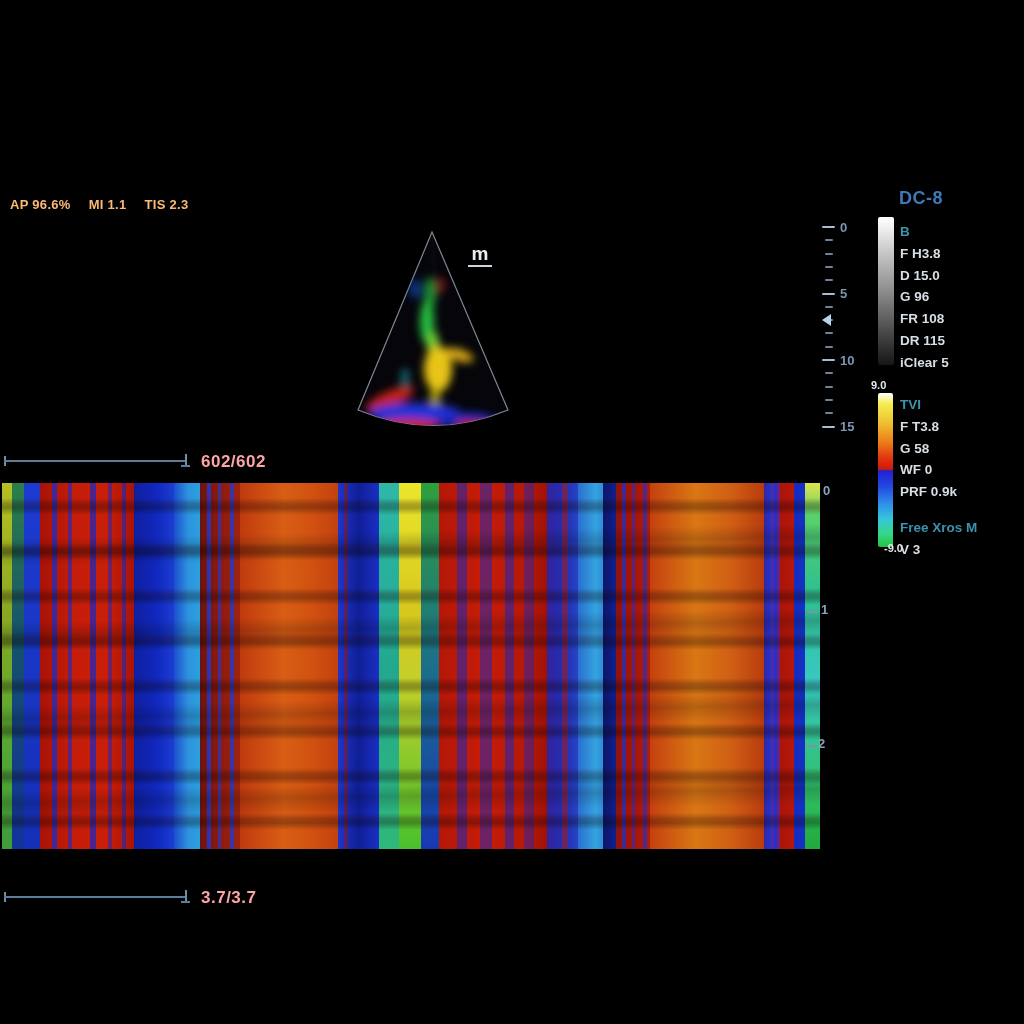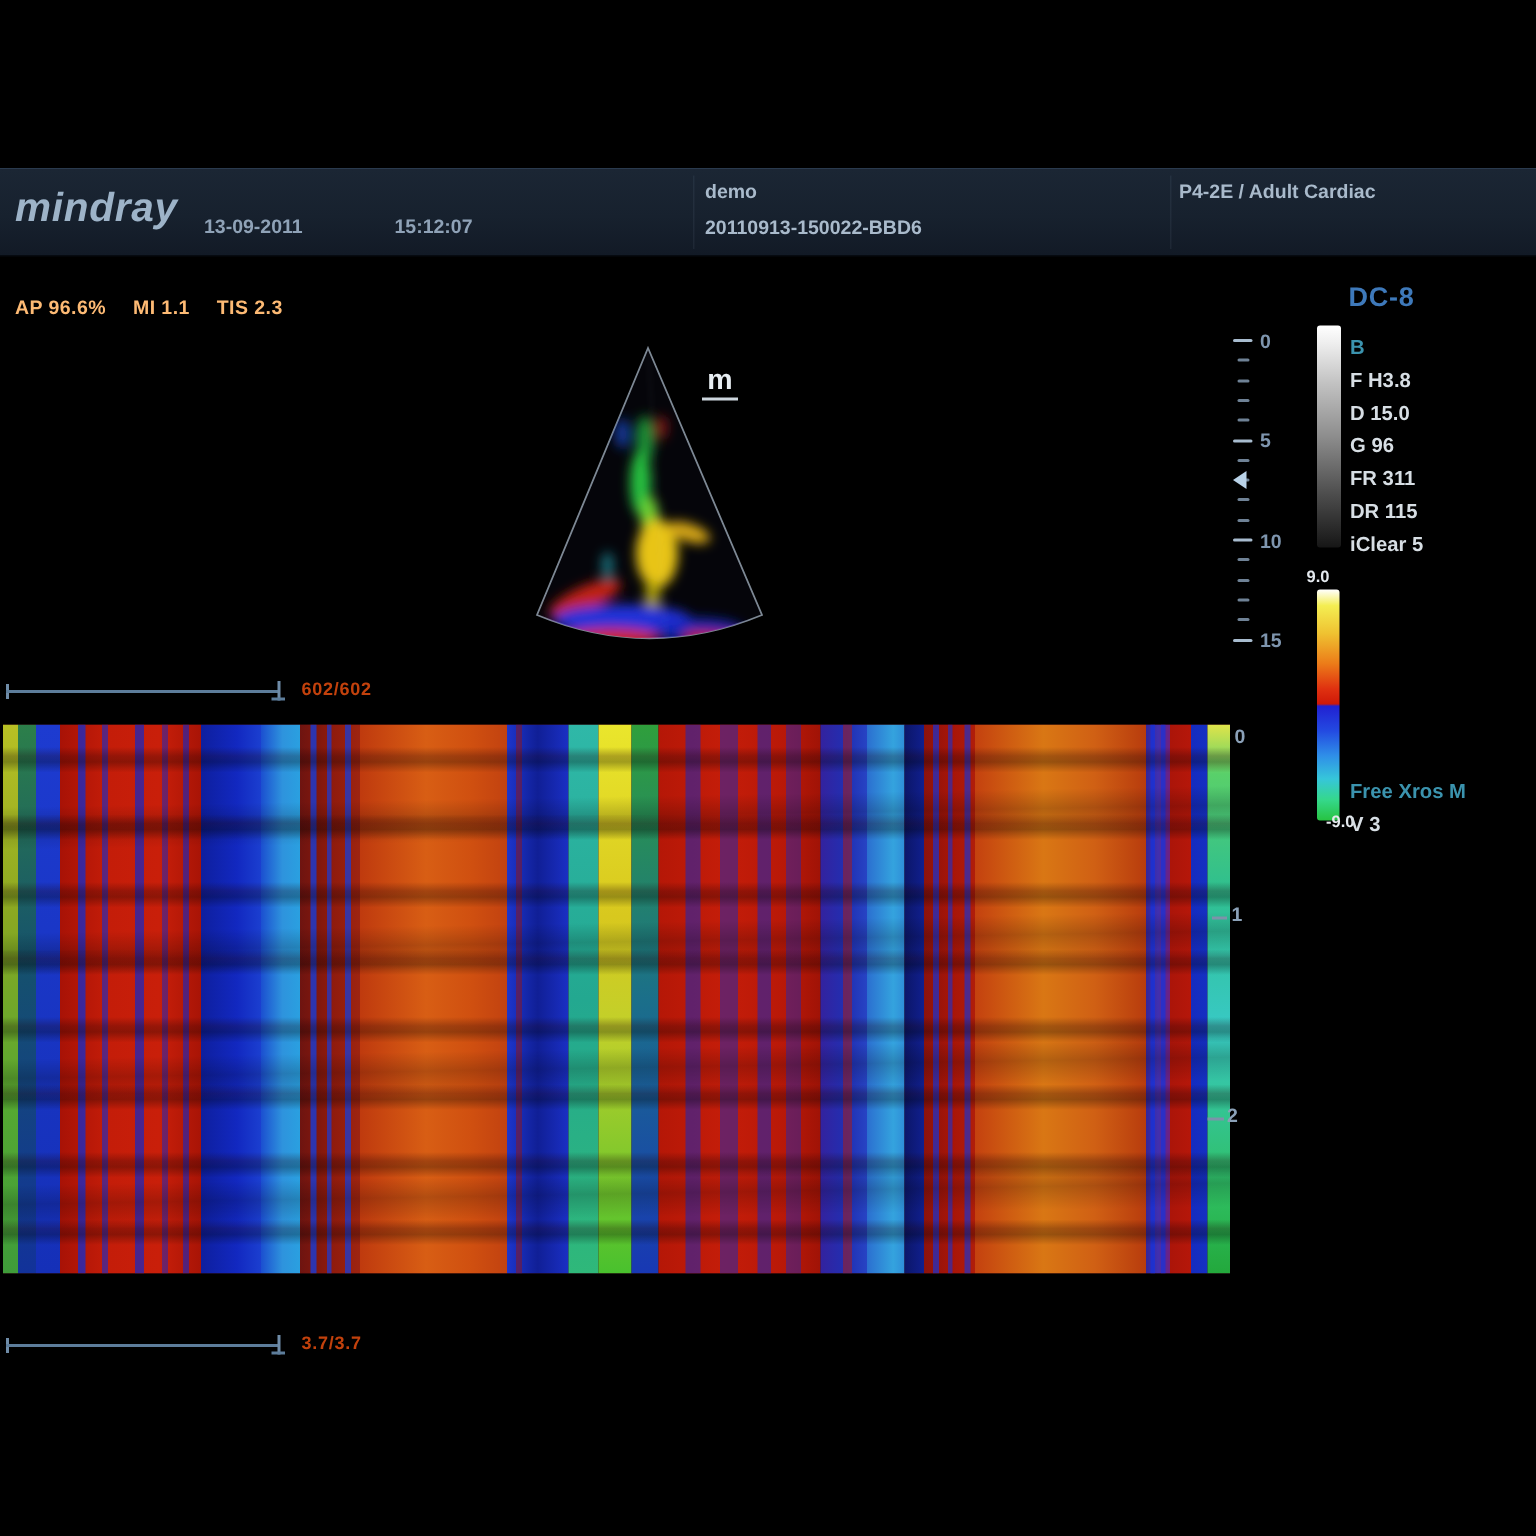--- a/index.html
+++ b/index.html
@@ -42,47 +42,37 @@
   .params div{height:21.8px;line-height:21.8px;}
   .teal{color:#3b93ae;}
   .scale-val{position:absolute;font-size:11px;font-weight:700;color:#e4e9ee;}
   .tvi-bar{position:absolute;left:878px;top:393px;width:15px;height:154px;border-radius:2px;
     background:linear-gradient(180deg,#ffffff 0%,#f4ee52 7%,#efc231 19%,#ec7c19 32%,#df3110 43%,#cf1908 49.5%,
       #2121d2 50.5%,#2349e1 61%,#2f8fe8 72%,#36c6da 82%,#35d88c 91%,#27c341 100%);}
 
   
   .hline{position:absolute;height:2px;background:#5d7d9b;}
   .vtick{position:absolute;width:2px;background:#6f8ca8;}
-  .bar-label{position:absolute;font-size:12px;font-weight:700;color:#c2410c;letter-spacing:0.5px;}
+  .bar-label{position:absolute;font-size:17px;font-weight:700;color:#fca5a5;letter-spacing:0.5px;}
 
   
   #mmode{position:absolute;left:2px;top:483px;width:818px;height:366px;background:#30060a;overflow:hidden;}
   #mmode .band,#mmode .streak{position:absolute;top:0;height:100%;}
   #mmode .waves{position:absolute;inset:0;
     background:
       repeating-linear-gradient(180deg, rgba(0,0,0,0) 0px, rgba(0,0,0,0) 15px, rgba(25,0,5,0.28) 21px, rgba(0,0,0,0.30) 25px, rgba(0,0,0,0) 32px, rgba(0,0,0,0) 45px),
       repeating-linear-gradient(179deg, rgba(0,0,0,0) 0px, rgba(0,0,0,0) 55px, rgba(0,0,0,0.18) 68px, rgba(0,0,0,0) 84px);}
   .mdepth{position:absolute;font-size:13px;font-weight:700;color:#8ba1b8;}
   .mdash{position:absolute;height:2px;background:#7d93aa;}
 </style>
 </head>
 <body>
 
 <div id="screen">
 
-  <div class="topbar">
-    <div class="sep" style="left:462px"></div>
-    <div class="sep" style="left:780px"></div>
-    <div class="logo">mindray</div>
-    <div class="dt" style="left:136px">13-09-2011</div>
-    <div class="dt" style="left:263px">15:12:07</div>
-    <div class="tb-sm" style="left:470px;top:7px">demo</div>
-    <div class="tb-sm" style="left:470px;top:31px">20110913-150022-BBD6</div>
-    <div class="tb-sm" style="left:786px;top:7px">P4-2E / Adult Cardiac</div>
-  </div>
 
   <div class="apline">
     <span>AP 96.6%</span>
     <span>MI 1.1</span>
     <span>TIS 2.3</span>
   </div>
 
   <div class="sector-wrap">
     <svg width="176" height="214" viewBox="0 0 176 214">
       <defs>
@@ -147,29 +137,36 @@
   </div>
 
   <div class="model">DC-8</div>
 
   <div class="grayscale-bar"></div>
   <div class="params" style="top:221px">
     <div class="teal">B</div>
     <div>F H3.8</div>
     <div>D 15.0</div>
     <div>G 96</div>
-    <div>FR 311</div>
+    <div>FR 108</div>
     <div>DR 115</div>
     <div>iClear 5</div>
   </div>
 
   <div class="scale-val" style="left:871px;top:379px">9.0</div>
   <div class="tvi-bar"></div>
   <div class="scale-val" style="left:884px;top:542px">-9.0</div>
 
+  <div class="params" style="top:394px">
+    <div class="teal">TVI</div>
+    <div>F T3.8</div>
+    <div>G 58</div>
+    <div>WF 0</div>
+    <div>PRF 0.9k</div>
+  </div>
   <div class="params teal" style="top:520px">Free Xros M</div>
   <div class="params" style="top:542px">V 3</div>
 
   <div class="vtick" style="left:4px;top:456px;height:10px"></div>
   <div class="hline" style="left:4px;top:460px;width:182px"></div>
   <div class="vtick" style="left:185px;top:454px;height:13px"></div>
   <div class="hline" style="left:181px;top:465px;width:9px"></div>
   <div class="bar-label" style="left:201px;top:452px">602/602</div>
 
   <div id="mmode">

